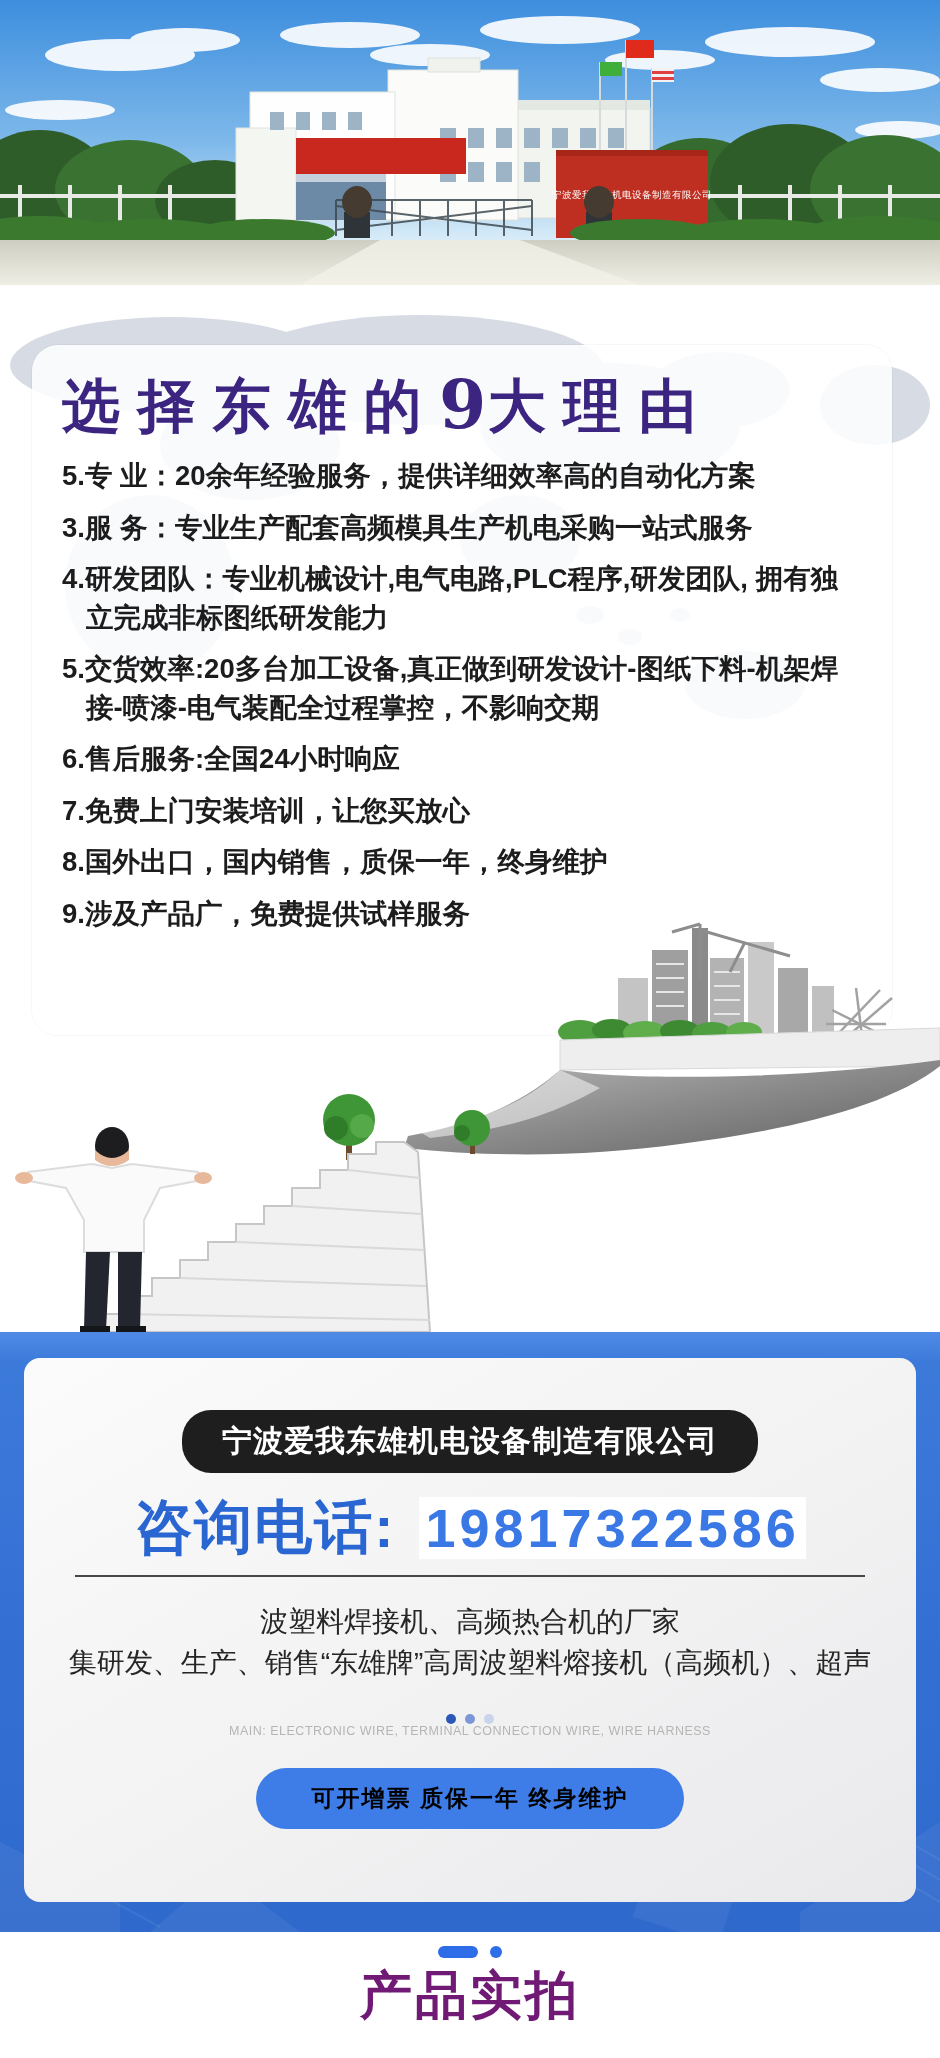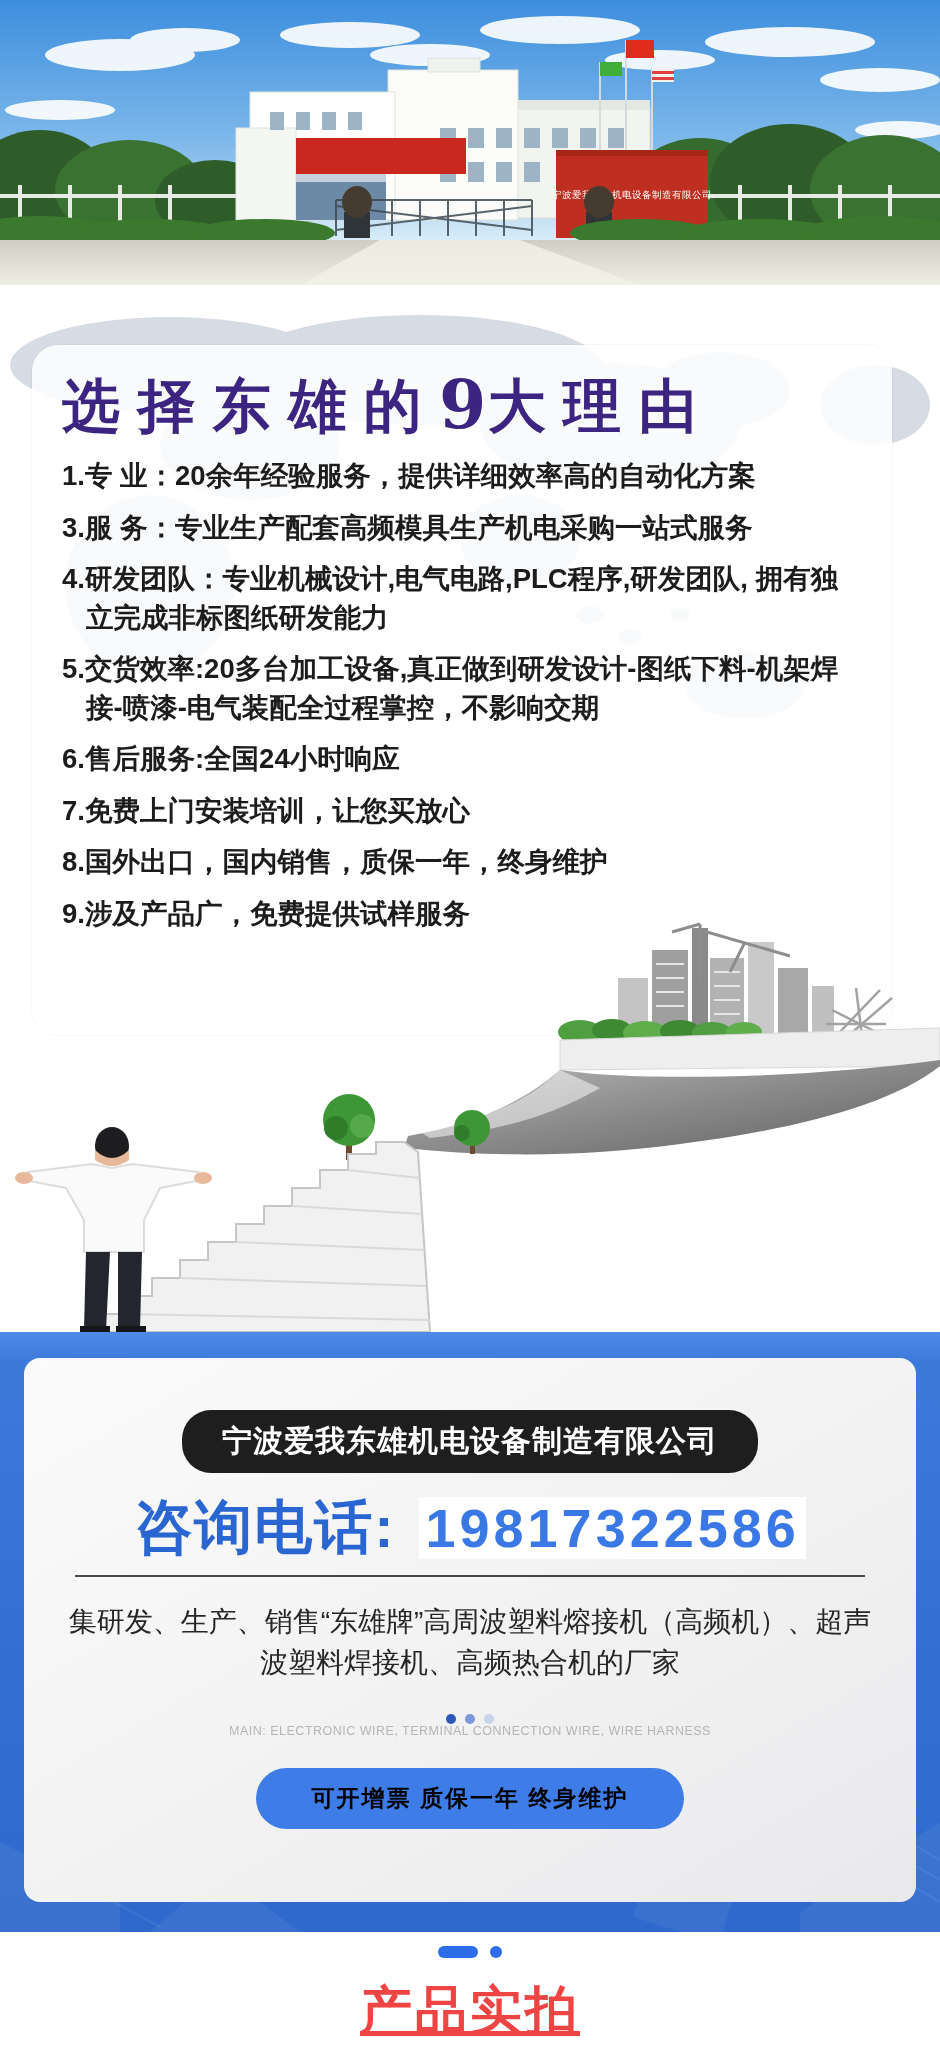--- a/index.html
+++ b/index.html
@@ -51,22 +51,22 @@
     font-size:23px;font-weight:bold;padding:15px 56px;border-radius:36px;
     letter-spacing:2px;white-space:nowrap;cursor:pointer;
     font-family:"Liberation Sans","DejaVu Sans",sans-serif;}
 
   
   .footer{top:1932px;left:0;width:940px;height:126px;background:#ffffff;z-index:4;
     display:flex;flex-direction:column;align-items:center;}
   .footer-deco{margin-top:14px;display:flex;align-items:center;gap:12px;}
   .deco-bar{width:40px;height:12px;border-radius:6px;background:#2d6ee8;}
   .deco-dot{width:12px;height:12px;border-radius:50%;background:#2d6ee8;}
-  .footer-title{margin-top:18px;color:#ef4444;font-size:52px;font-weight:bold;
-    letter-spacing:3px;text-decoration:underline;}
+  .footer-title{margin-top:3px;color:#701a75;font-size:52px;font-weight:bold;
+    letter-spacing:3px;}
 </style>
 </head>
 <body>
 
 <div class="page">
 
   <svg class="abs" style="top:0;left:0;z-index:1" width="940" height="285" viewBox="0 0 940 285">
     <defs>
       <linearGradient id="sky" x1="0" y1="0" x2="0" y2="1">
         <stop offset="0" stop-color="#3d8ede"></stop>
@@ -201,21 +201,21 @@
       <ellipse cx="745" cy="400" rx="60" ry="34"></ellipse>
       <ellipse cx="875" cy="120" rx="55" ry="40"></ellipse>
     </g>
   </svg>
 
   <div class="abs reasons-card">
     <div class="reasons-title">
       <span class="hanzi">选择东雄的</span><span class="num">9</span><span class="hanzi">大理由</span>
     </div>
     <ul class="reasons-list">
-      <li>1.专 业：20余年经验服务，提供详细效率高的自动化方案</li>
+      <li>5.专 业：20余年经验服务，提供详细效率高的自动化方案</li>
       <li>3.服 务：专业生产配套高频模具生产机电采购一站式服务</li>
       <li>4.研发团队：专业机械设计,电气电路,PLC程序,研发团队, 拥有独立完成非标图纸研发能力</li>
       <li>5.交货效率:20多台加工设备,真正做到研发设计-图纸下料-机架焊接-喷漆-电气装配全过程掌控，不影响交期</li>
       <li>6.售后服务:全国24小时响应</li>
       <li>7.免费上门安装培训，让您买放心</li>
       <li>8.国外出口，国内销售，质保一年，终身维护</li>
       <li>9.涉及产品广，免费提供试样服务</li>
     </ul>
   </div>
 
@@ -328,22 +328,22 @@
       <div class="company-pill">宁波爱我东雄机电设备制造有限公司</div>
 
       <div class="phone-row">
         <span class="phone-label">咨询电话:</span>
         <span class="phone-number">19817322586</span>
       </div>
 
       <div class="divider"></div>
 
       <div class="desc">
+        <div>波塑料焊接机、高频热合机的厂家</div>
         <div>集研发、生产、销售“东雄牌”高周波塑料熔接机（高频机）、超声</div>
-        <div>波塑料焊接机、高频热合机的厂家</div>
       </div>
 
       <div class="dots">
         <span class="dot dot1"></span>
         <span class="dot dot2"></span>
         <span class="dot dot3"></span>
       </div>
 
       <div class="sub-text">MAIN: ELECTRONIC WIRE, TERMINAL CONNECTION WIRE, WIRE HARNESS</div>
 

